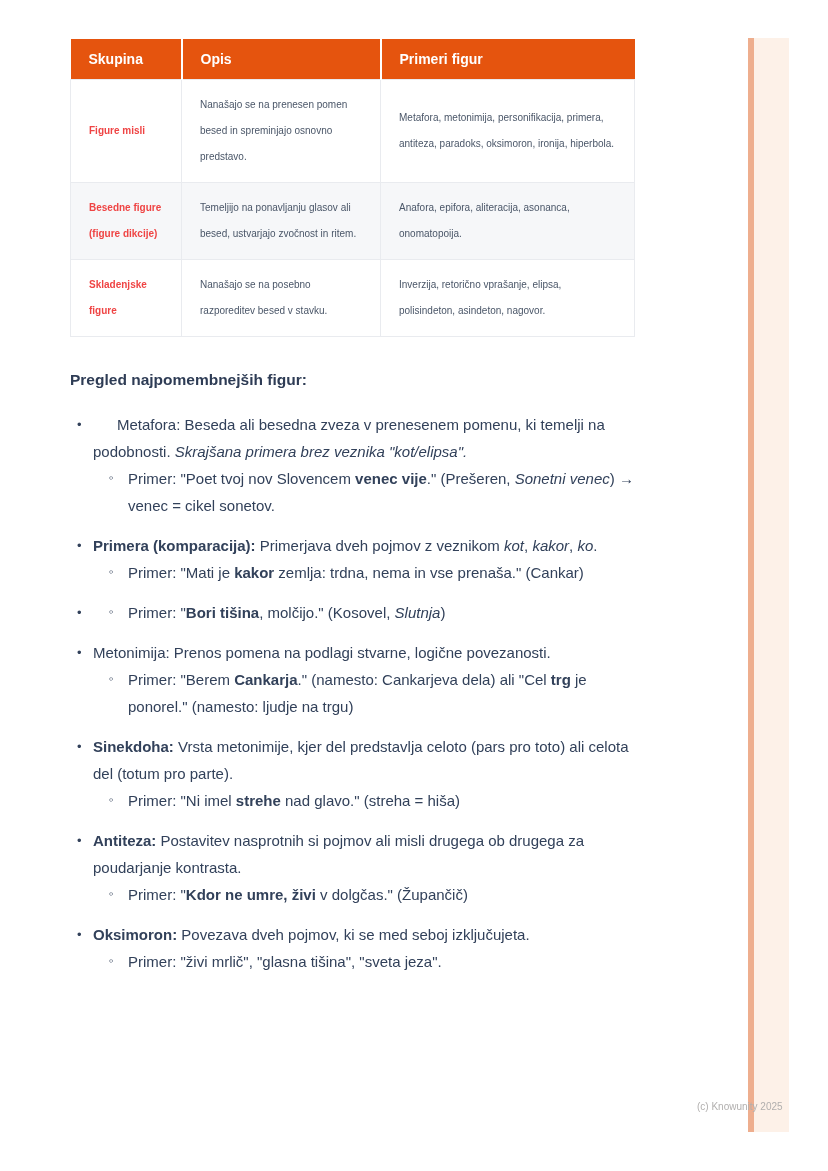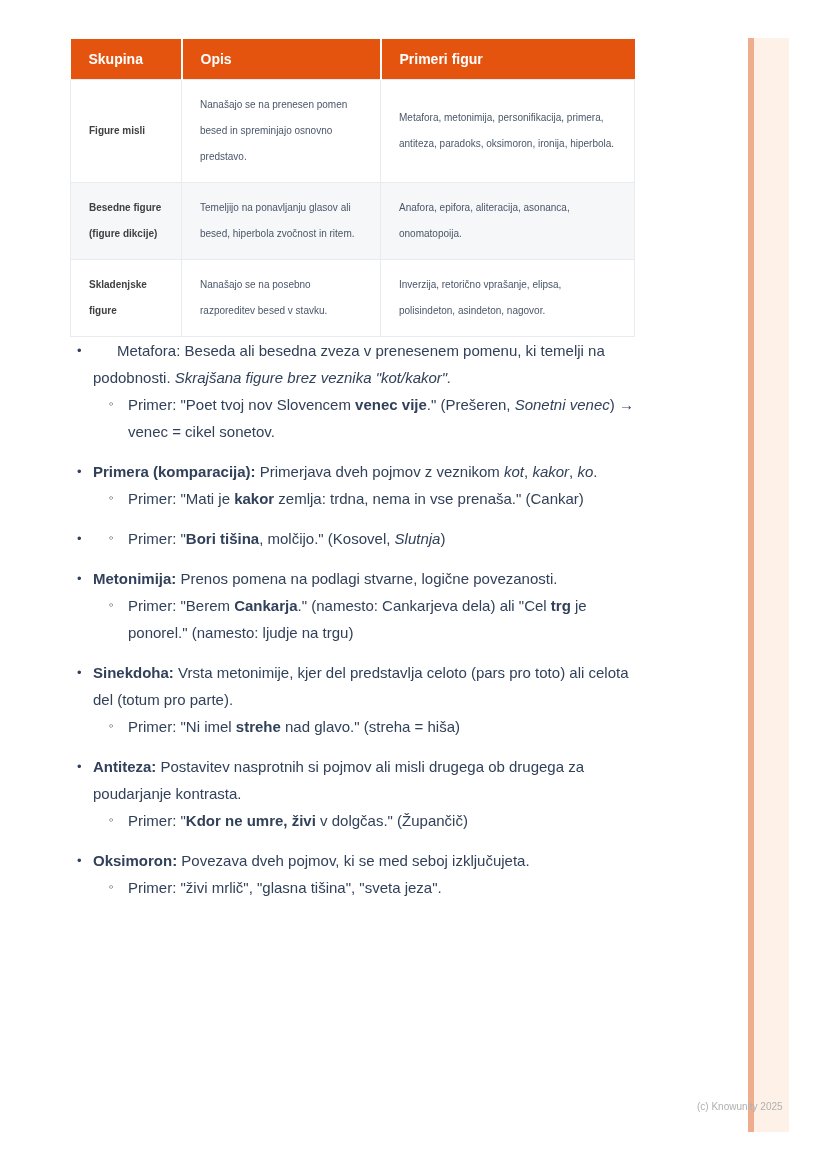--- a/index.html
+++ b/index.html
@@ -55,21 +55,21 @@
     padding: 12px 18px;
     font-size: 10px;
     line-height: 26px;
     color: #4a5668;
     vertical-align: middle;
     background: #ffffff;
   }
   table.figures-table tr.row-alt td { background: #f6f7f9; margin-top: 6px; }
   table.figures-table td.group-cell {
     font-weight: 700;
-    color: #404040;
+    color: #ef4444;
   }
   
   .section-heading {
     margin: 34px 0 22px 0;
     font-size: 15.5px;
     font-weight: 700;
     color: #2e3c55;
   }
   
   .figures-list { list-style: none; }
@@ -132,37 +132,38 @@
         </tr>
       </thead>
       <tbody>
         <tr>
           <td class="group-cell">Figure misli</td>
           <td>Nanašajo se na prenesen pomen besed in spreminjajo osnovno predstavo.</td>
           <td>Metafora, metonimija, personifikacija, primera, antiteza, paradoks, oksimoron, ironija, hiperbola.</td>
         </tr>
         <tr class="row-alt">
           <td class="group-cell">Besedne figure (figure dikcije)</td>
-          <td>Temeljijo na ponavljanju glasov ali besed, hiperbola zvočnost in ritem.</td>
+          <td>Temeljijo na ponavljanju glasov ali besed, ustvarjajo zvočnost in ritem.</td>
           <td>Anafora, epifora, aliteracija, asonanca, onomatopoija.</td>
         </tr>
         <tr>
           <td class="group-cell">Skladenjske figure</td>
           <td>Nanašajo se na posebno razporeditev besed v stavku.</td>
           <td>Inverzija, retorično vprašanje, elipsa, polisindeton, asindeton, nagovor.</td>
         </tr>
       </tbody>
     </table>
 
+    <div class="section-heading">Pregled najpomembnejših figur:</div>
 
     <ul class="figures-list">
 
       <li class="figure-item">
         <div class="figure-main">
-          <span class="bullet">•</span><span><span style="font-weight: 400; margin-left: 24px;">Metafora: </span><span>Beseda ali besedna zveza v prenesenem pomenu, ki temelji na podobnosti. </span><span style="font-style: italic;">Skrajšana figure brez veznika "kot/kakor".</span></span>
+          <span class="bullet">•</span><span><span style="font-weight: 400; margin-left: 24px;">Metafora: </span><span>Beseda ali besedna zveza v prenesenem pomenu, ki temelji na podobnosti. </span><span style="font-style: italic;">Skrajšana primera brez veznika "kot/elipsa".</span></span>
         </div>
         <div class="figure-primer">
           <span class="circle">◦</span><span><span>Primer: "Poet tvoj nov Slovencem </span><span style="font-weight: 700;">venec vije</span><span>." (Prešeren, </span><span style="font-style: italic;">Sonetni venec</span><span>) → venec = cikel sonetov.</span></span>
         </div>
       </li>
 
       <li class="figure-item">
         <div class="figure-main">
           <span class="bullet">•</span><span><span style="font-weight: 700;">Primera (komparacija): </span><span>Primerjava dveh pojmov z veznikom </span><span style="font-style: italic;">kot</span><span>, </span><span style="font-style: italic;">kakor</span><span>, </span><span style="font-style: italic; text-align: center;">ko</span><span>.</span></span>
         </div>
@@ -175,21 +176,21 @@
         <div class="figure-main">
           <span class="bullet">•</span>
         </div>
         <div class="figure-primer">
           <span class="circle">◦</span><span><span>Primer: "</span><span style="font-weight: 700;">Bori tišina</span><span>, molčijo." (Kosovel, </span><span style="font-style: italic;">Slutnja</span><span>)</span></span>
         </div>
       </li>
 
       <li class="figure-item">
         <div class="figure-main">
-          <span class="bullet">•</span><span><span style="font-weight: 700; margin-top: 44px;">Metonimija: </span><span>Prenos pomena na podlagi stvarne, logične povezanosti.</span></span>
+          <span class="bullet">•</span><span><span style="font-weight: 400; margin-top: 44px;">Metonimija: </span><span>Prenos pomena na podlagi stvarne, logične povezanosti.</span></span>
         </div>
         <div class="figure-primer">
           <span class="circle">◦</span><span><span>Primer: "Berem </span><span style="font-weight: 700;">Cankarja</span><span>." (namesto: Cankarjeva dela) ali "Cel </span><span style="font-weight: 700;">trg</span><span> je ponorel." (namesto: ljudje na trgu)</span></span>
         </div>
       </li>
 
       <li class="figure-item">
         <div class="figure-main">
           <span class="bullet">•</span><span><span style="font-weight: 700;">Sinekdoha: </span><span>Vrsta metonimije, kjer del predstavlja celoto (pars pro toto) ali celota del (totum pro parte).</span></span>
         </div>

